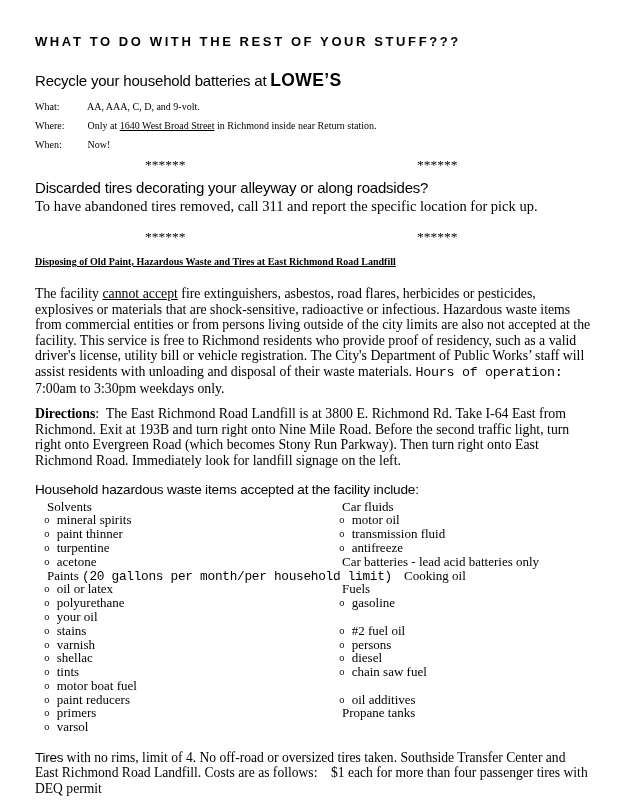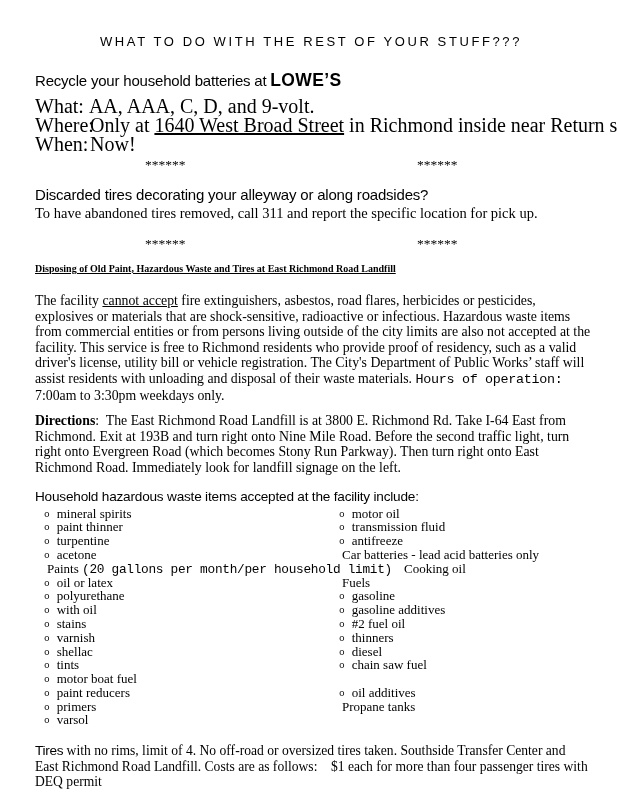--- a/index.html
+++ b/index.html
@@ -1,39 +1,39 @@
 <!DOCTYPE html>
 <html><head>
 <meta charset="utf-8">
 <style>
   html,body{margin:0;padding:0;background:#ffffff;}
   body{width:617px;height:800px;overflow:hidden;color:#000;
        font-family:"Liberation Serif", serif;}
   .container{padding:34px 30px 0 35px;}
 
-  .doc-title{text-align:center;font-family:"Liberation Sans", sans-serif;
-     font-size:13px;letter-spacing:2.6px;font-weight:400;white-space:nowrap;}
+  .doc-title{font-family:"Liberation Sans", sans-serif;
+     font-size:13px;letter-spacing:2.6px;font-weight:700;white-space:nowrap;}
 
   .batteries-line{margin-top:21px;font-size:15px;}
   .batteries-line .intro{font-family:"Liberation Sans", sans-serif;letter-spacing:-0.2px;}
   .brand{font-family:"Liberation Sans", sans-serif;font-weight:800;font-size:17.5px;
      letter-spacing:0.4px;}
 
-  .kv{margin-top:6px;font-size:20px;}
+  .kv{margin-top:6px;font-size:10px;}
   .kv-row{line-height:19px;white-space:nowrap;}
   .kv-label{display:inline-block;width:50px;}
   .u{text-decoration:underline;}
 
   .stars-row{font-size:13.5px;line-height:15px;white-space:nowrap;}
   .stars-row .s1{margin-left:110px;}
   .stars-row .s2{margin-left:228px;}
   .stars1{margin-top:3px;}
   .stars2{margin-top:14px;}
 
-  .discarded{margin-top:14px;font-family:"Liberation Sans", sans-serif;
+  .discarded{margin-top:7px;font-family:"Liberation Sans", sans-serif;
      letter-spacing:-0.2px;font-size:15px;line-height:18px;}
   .report{font-size:14.5px;line-height:18px;}
 
   .heading{margin-top:9px;font-size:10px;font-weight:bold;text-decoration:underline;
      line-height:18px;}
 
   .para{margin-top:15px;font-size:13.8px;line-height:15.6px;width:556px;}
   .para .sans-inline{font-family:Liberation Mono, monospace;letter-spacing:-0.3px;font-size:13.4px;}
   .directions{margin-top:10px;}
   .b{font-weight:bold;text-align:center;}
@@ -96,20 +96,24 @@
   <div class="heading">Disposing of Old Paint, Hazardous Waste and Tires at East Richmond Road Landfill</div>
 
   <div class="para"><span>The facility </span><span class="u">cannot accept</span><span> fire extinguishers, asbestos, road flares, herbicides or pesticides, explosives or materials that are shock-sensitive, radioactive or infectious. Hazardous waste items from commercial entities or from persons living outside of the city limits are also not accepted at the facility. This service is free to Richmond residents who provide proof of residency, such as a valid driver's license, utility bill or vehicle registration. The City's Department of Public Works’ staff will assist residents with unloading and disposal of their waste materials. </span><span class="sans-inline">Hours of operation:</span><span>&nbsp; 7:00am to 3:30pm weekdays only.</span></div>
 
   <div class="para directions"><span class="b">Directions</span><span>:&nbsp; The East Richmond Road Landfill is at 3800 E. Richmond Rd. Take I-64 East from Richmond. Exit at 193B and turn right onto Nine Mile Road. Before the second traffic light, turn right onto Evergreen Road (which becomes Stony Run Parkway). Then turn right onto East Richmond Road. Immediately look for landfill signage on the left.</span></div>
 
   <div class="hh-intro">Household hazardous waste items accepted at the facility include:</div>
 
   <div class="hazlist">
       <div class="lrow">
+        <div class="lcell"><span class="lhead-pad"></span><span>Solvents</span></div>
+        <div class="lcell rcol"><span class="lhead-pad"></span><span>Car fluids</span></div>
+      </div>
+      <div class="lrow">
         <div class="lcell"><span class="bullet">o</span><span>mineral spirits</span></div>
         <div class="lcell rcol"><span class="bullet">o</span><span>motor oil</span></div>
       </div>
       <div class="lrow">
         <div class="lcell"><span class="bullet">o</span><span>paint thinner</span></div>
         <div class="lcell rcol"><span class="bullet">o</span><span>transmission fluid</span></div>
       </div>
       <div class="lrow">
         <div class="lcell"><span class="bullet">o</span><span>turpentine</span></div>
         <div class="lcell rcol"><span class="bullet">o</span><span>antifreeze</span></div>
@@ -124,30 +128,29 @@
       </div>
       <div class="lrow">
         <div class="lcell"><span class="bullet">o</span><span>oil or latex</span></div>
         <div class="lcell rcol"><span class="lhead-pad"></span><span>Fuels</span></div>
       </div>
       <div class="lrow">
         <div class="lcell"><span class="bullet">o</span><span>polyurethane</span></div>
         <div class="lcell rcol"><span class="bullet">o</span><span>gasoline</span></div>
       </div>
       <div class="lrow">
-        <div class="lcell"><span class="bullet">o</span><span>with oil</span></div>
-        <div class="lcell rcol"><span class="bullet">o</span><span>gasoline additives</span></div>
+        <div class="lcell"><span class="bullet">o</span><span>your oil</span></div>
       </div>
       <div class="lrow">
         <div class="lcell"><span class="bullet">o</span><span>stains</span></div>
         <div class="lcell rcol"><span class="bullet">o</span><span>#2 fuel oil</span></div>
       </div>
       <div class="lrow">
         <div class="lcell"><span class="bullet">o</span><span>varnish</span></div>
-        <div class="lcell rcol"><span class="bullet">o</span><span>thinners</span></div>
+        <div class="lcell rcol"><span class="bullet">o</span><span>persons</span></div>
       </div>
       <div class="lrow">
         <div class="lcell"><span class="bullet">o</span><span>shellac</span></div>
         <div class="lcell rcol"><span class="bullet">o</span><span>diesel</span></div>
       </div>
       <div class="lrow">
         <div class="lcell"><span class="bullet">o</span><span>tints</span></div>
         <div class="lcell rcol"><span class="bullet">o</span><span>chain saw fuel</span></div>
       </div>
       <div class="lrow">

